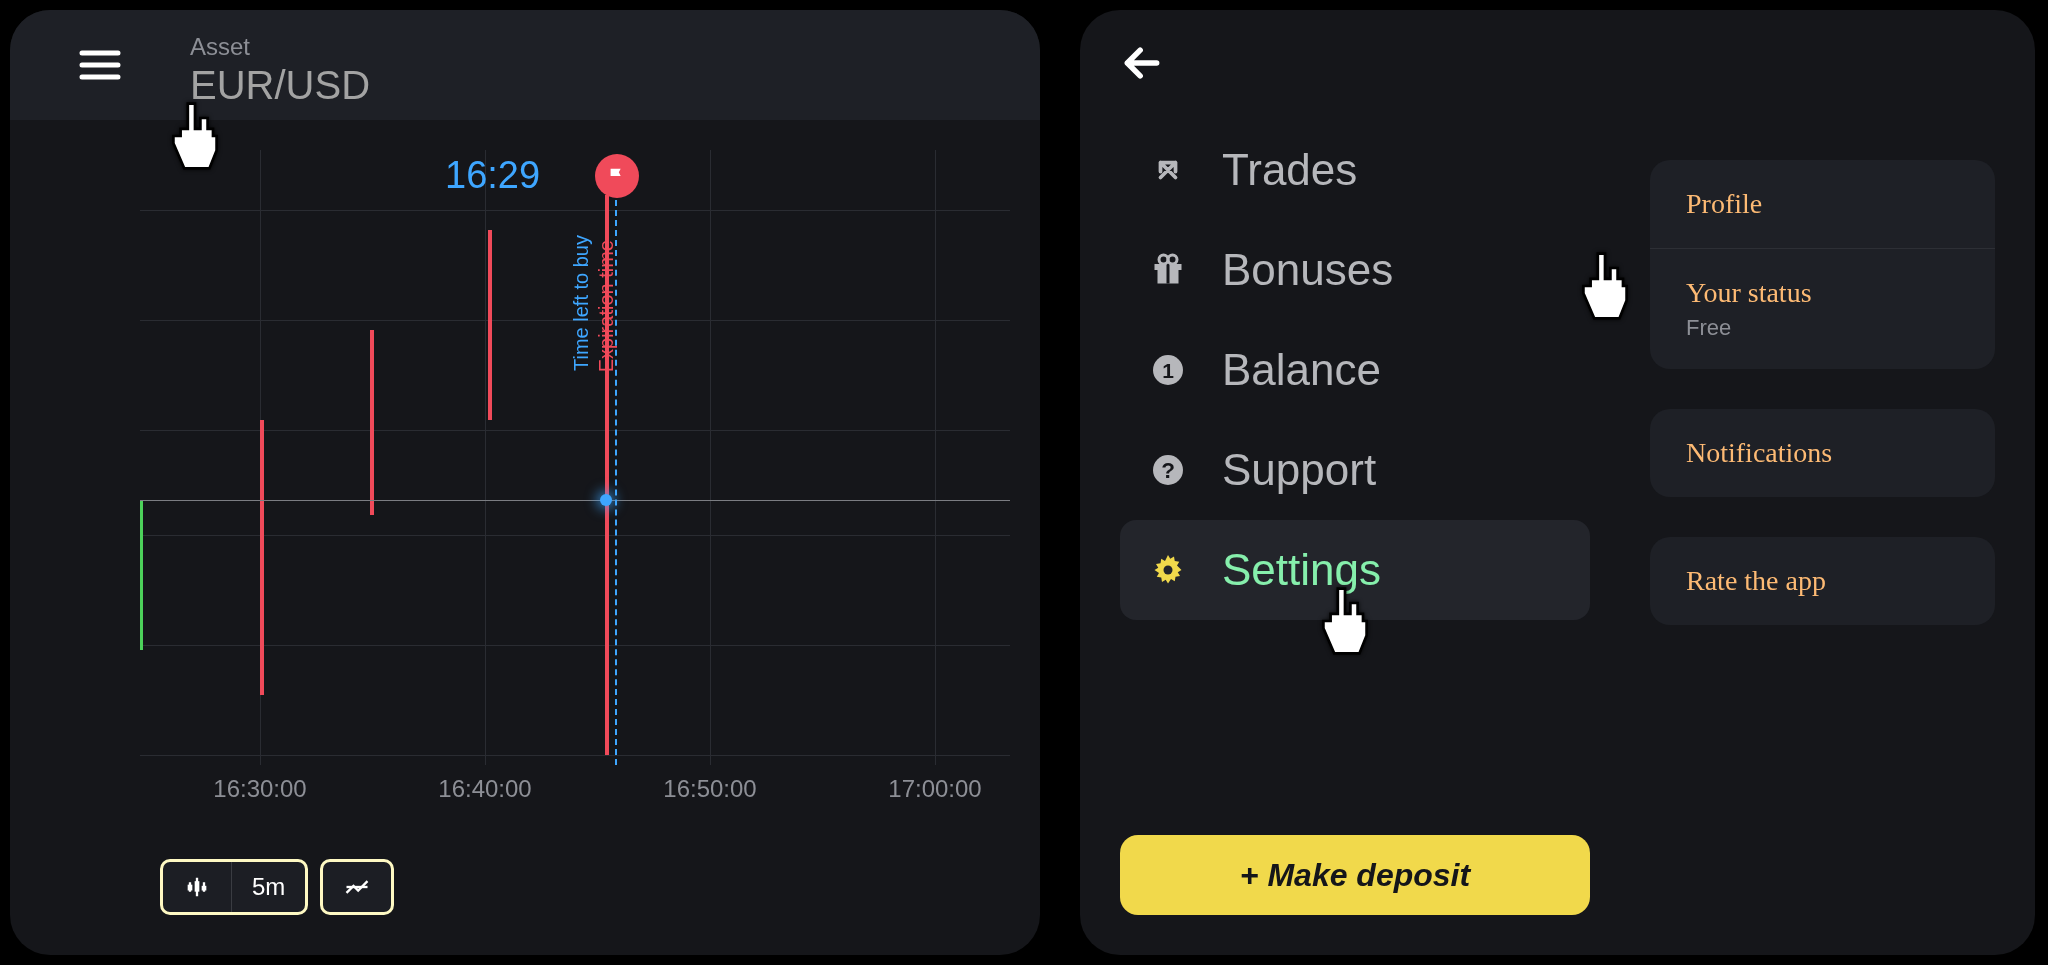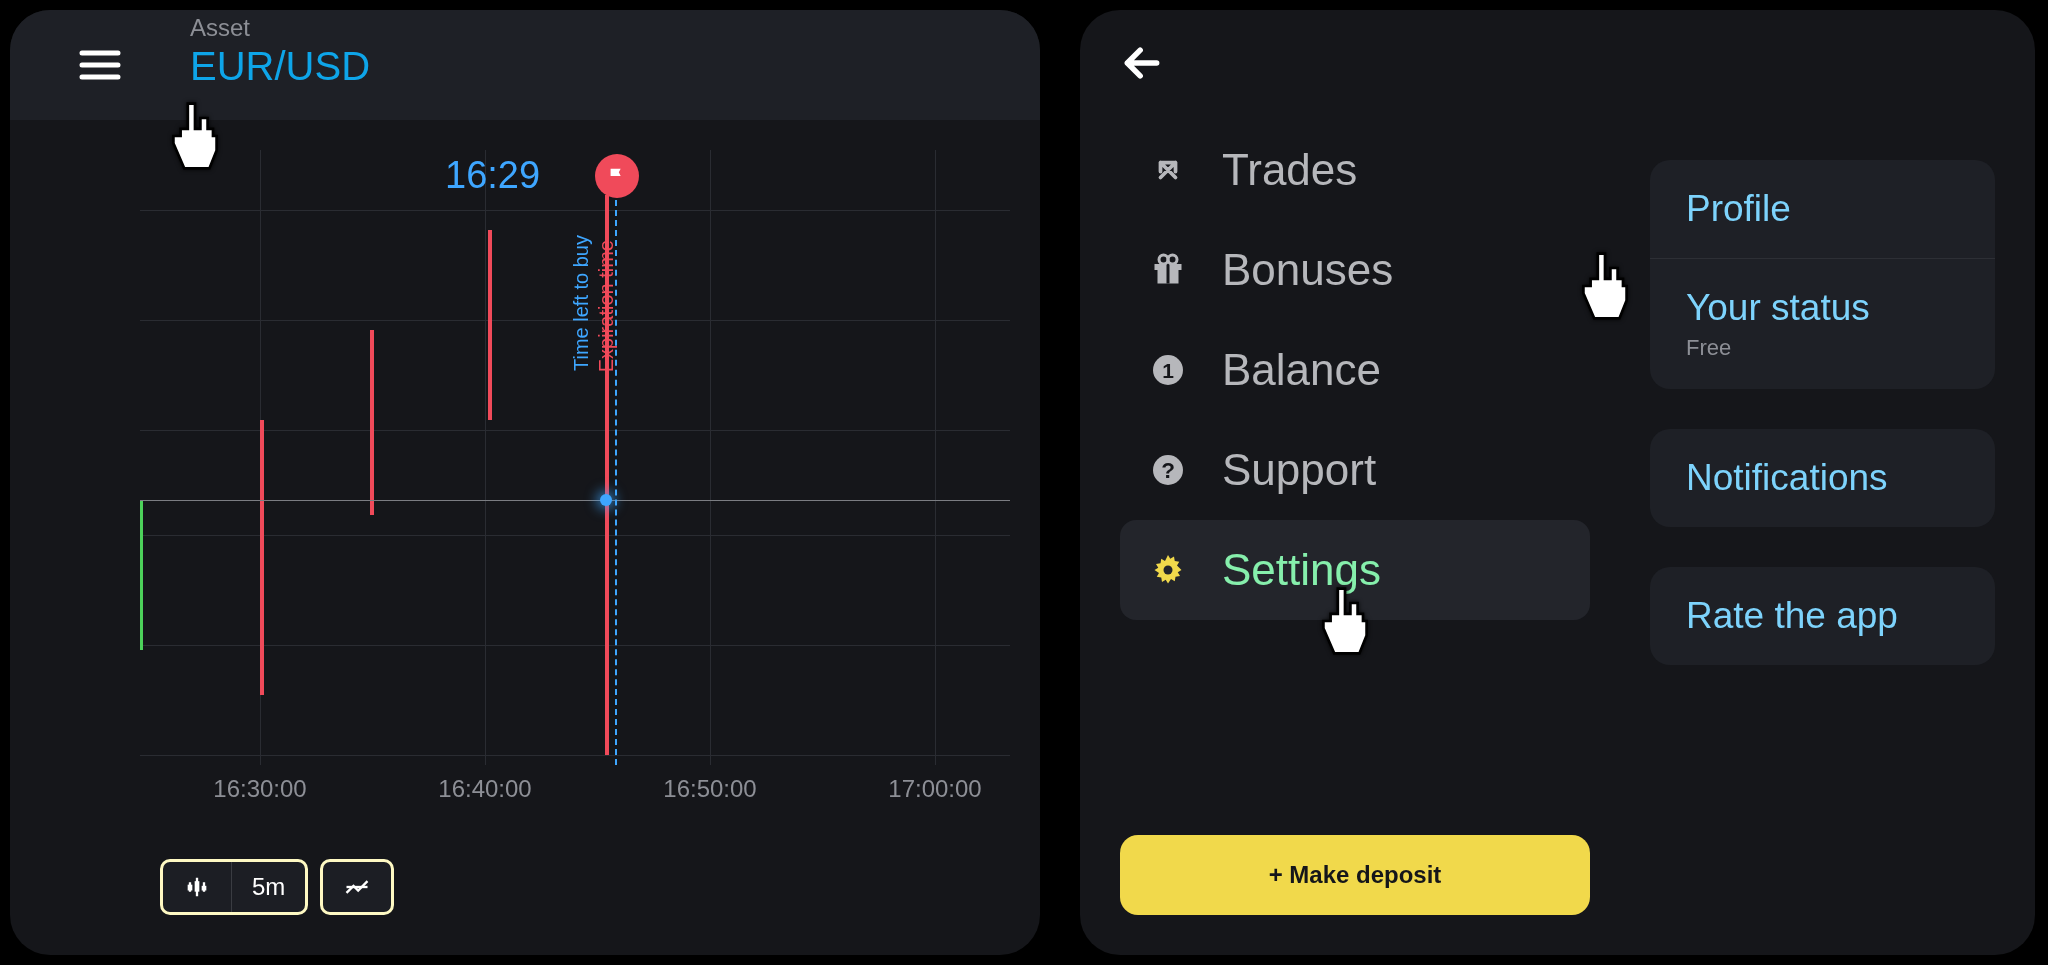--- a/index.html
+++ b/index.html
@@ -19,32 +19,32 @@
     overflow: hidden;
   }
   .panel-left { width: 1030px; height: 945px; }
   .panel-right { width: 955px; height: 945px; }
 
   
   .topbar {
     background: #1e2026;
     height: 110px;
     display: flex;
-    align-items: flex-start;
-    padding: 4px 30px;
+    align-items: flex-end;
+    padding: 12px 30px;
   }
   .hamburger {
     width: 120px; height: 100%;
     display:flex; align-items:center; justify-content:center;
     cursor:pointer;
   }
   .hamburger svg { width: 48px; height: 48px; }
   .asset-block { margin-left: 30px; }
   .asset-label { color: #8d8f96; font-size: 24px; }
-  .asset-name  { color: #0ea5e9; font-size: 40px; font-weight: 500; margin-top: 2px; }
+  .asset-name  { color: #a3a3a3; font-size: 40px; font-weight: 500; margin-top: 2px; }
 
   .chart-area {
     position: absolute;
     left: 0; right: 0; top: 110px; bottom: 130px;
   }
   .gridline-h { position:absolute; left:130px; right:30px; border-top:1px solid #2a2c32; }
   .gridline-v { position:absolute; top:30px; bottom:60px; border-left:1px solid #2a2c32; }
   .price-line { position:absolute; left:130px; right:30px; border-top:1px solid #7b7d82; }
   .green-line { position:absolute; left:130px; border-left:3px solid #4cd15a; top:380px; height:150px;}
   .candle { position:absolute; width:4px; background:#f04a5a; }
@@ -95,32 +95,33 @@
     cursor:pointer;
   }
   .menu-item .lbl { font-size:44px; color:#b6b7bb; }
   .menu-item.active { background:#23252b; }
   .menu-item.active .lbl { color:#86efac; }
   .menu-icon { width:40px; height:40px; display:flex; align-items:center; justify-content:center; }
   .menu-icon svg { width:36px; height:36px; }
 
   .deposit-btn {
     position:absolute; left:0; right:0; bottom:40px;
-    background:#f1d94b; color:#15161a; font-size:24px; font-weight:600;
+    background:#f1d94b; color:#15161a; font-size:32px; font-weight:600;
     height:80px; border-radius:18px; display:flex; align-items:center; justify-content:center;
     cursor:pointer;
+    font-style:italic;
   }
 
   .menu-right { flex:1; padding-top:40px; }
   .card {
     background:#1e2026; border-radius:20px; margin-bottom:40px;
     padding:0;
   }
   .card-row { padding:28px 36px; cursor:pointer; }
-  .card-row .title { color:#7dd3fc; font-size:37px; }
+  .card-row .title { color:#fdba74; font-size:28px;font-family:Liberation Serif, serif; }
   .card-row .sub { color:#8d8f96; font-size:22px; margin-top:6px; }
   .card .divider { height:1px; background:#2d2f35; margin:0 0; }
 
   
   .hand {
     position:absolute; width:60px; height:72px; z-index:50; pointer-events:none;
   }
   .hand svg { width:100%; height:100%; filter:drop-shadow(0 0 2px rgba(0,0,0,.8)); }
 </style>
 </head>

